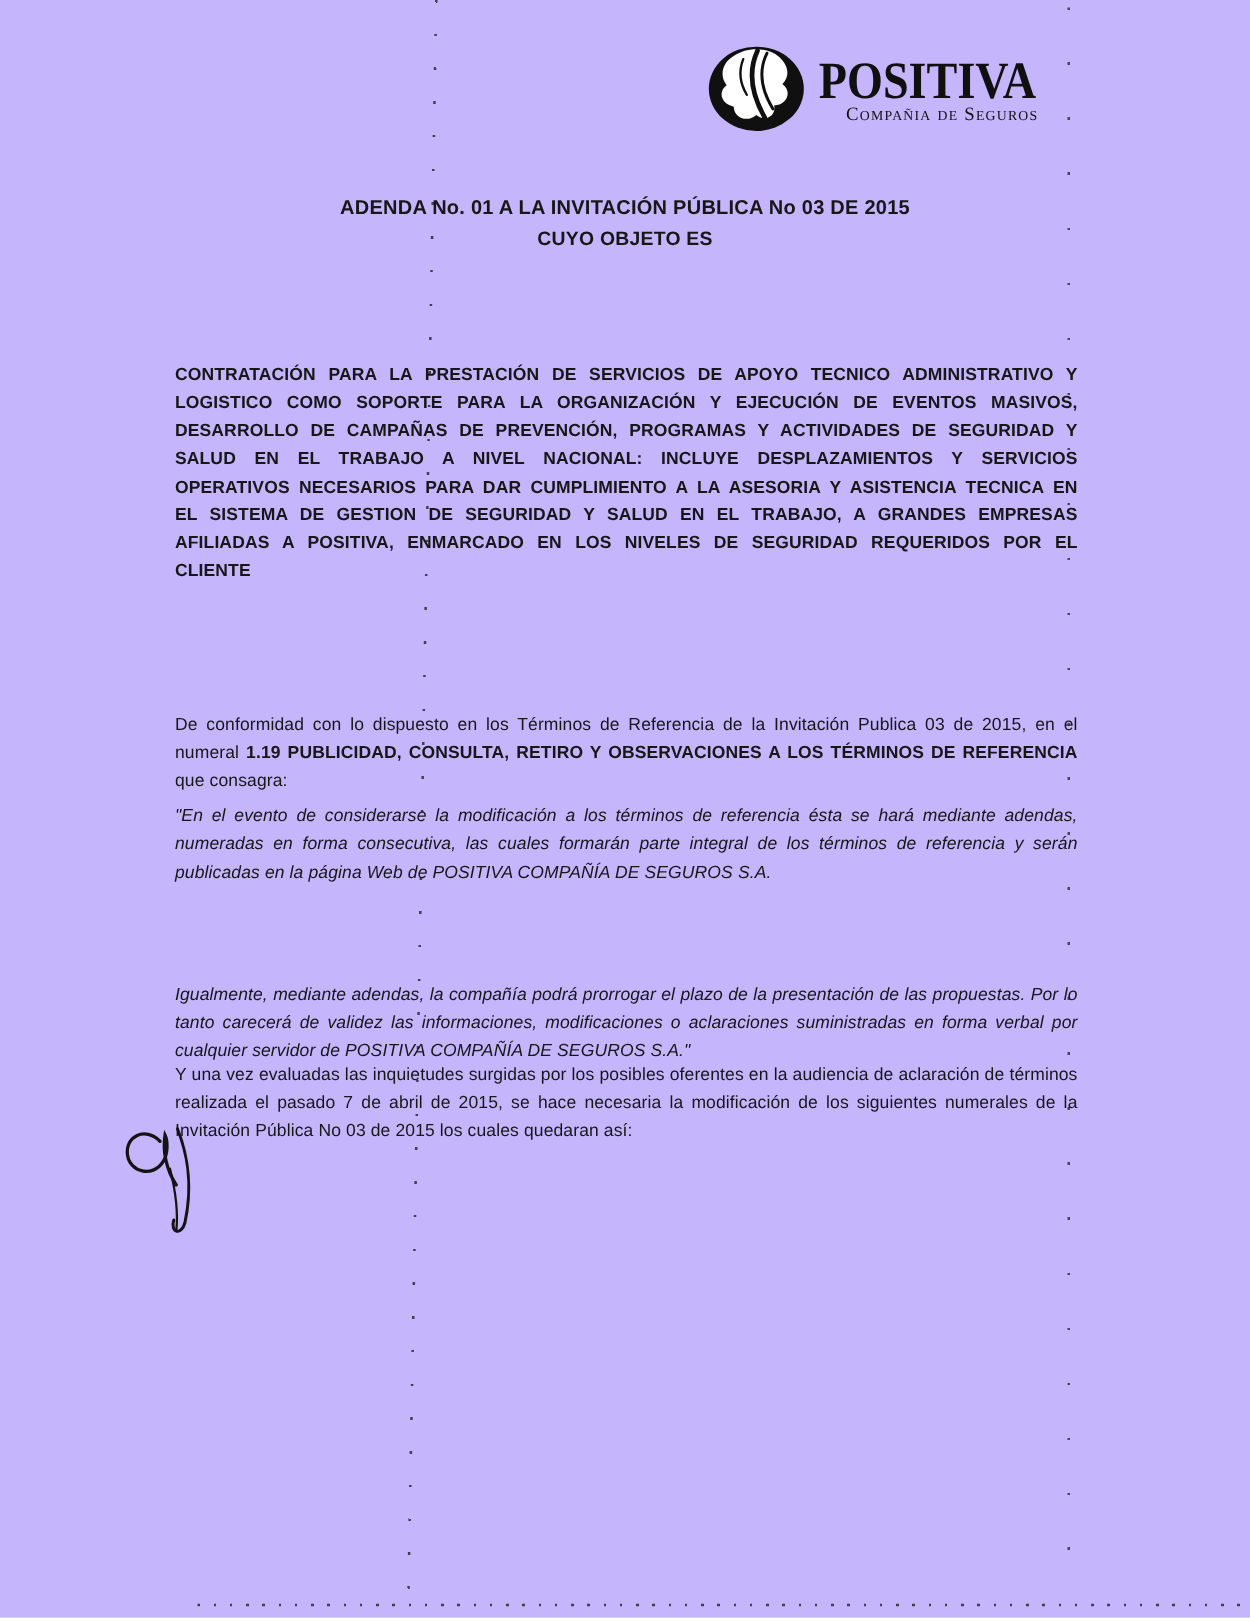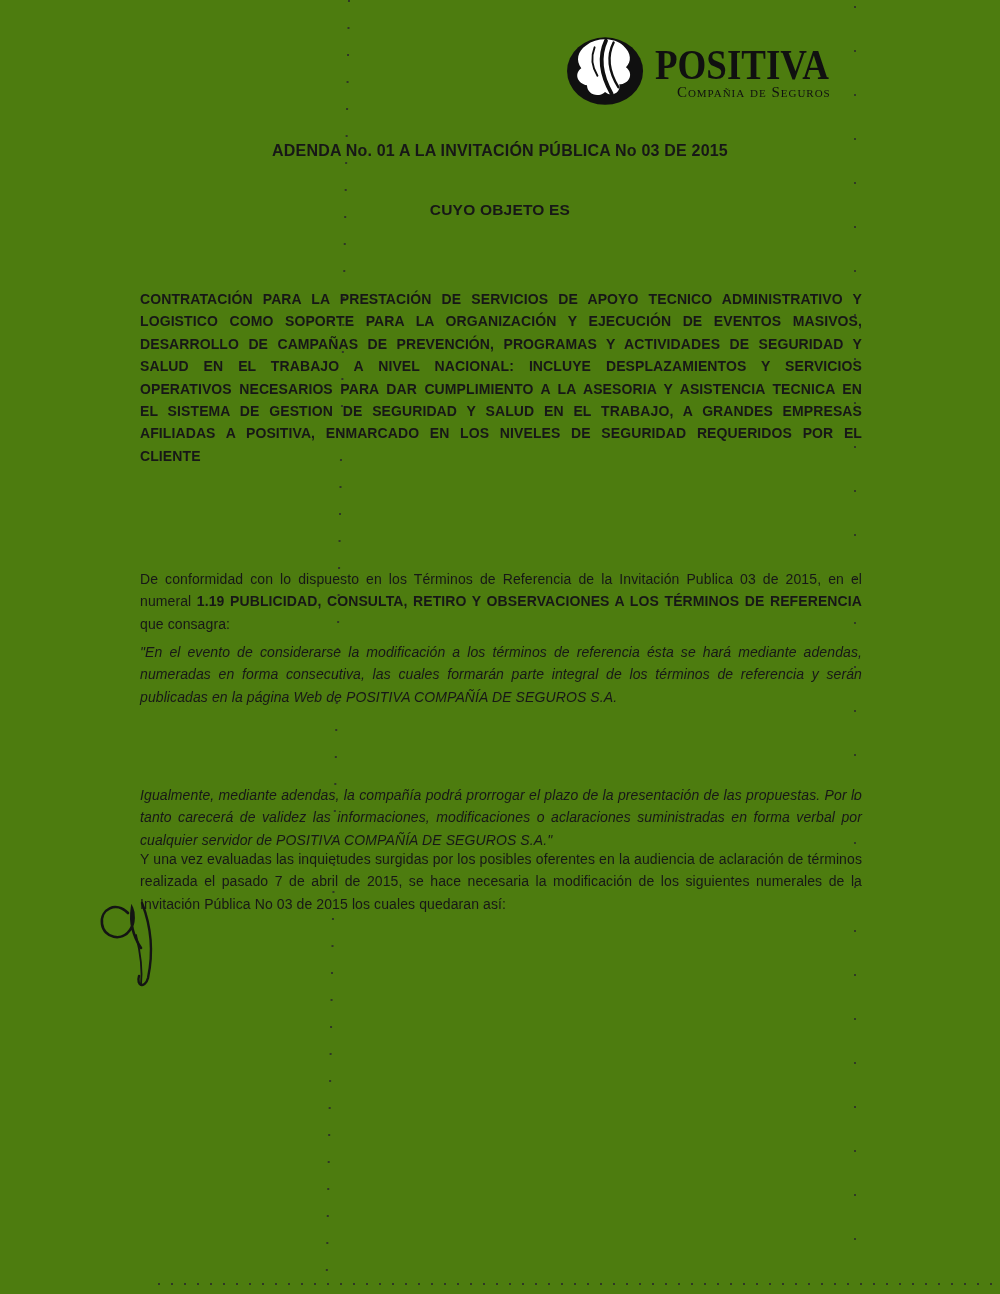--- a/index.html
+++ b/index.html
@@ -1,20 +1,20 @@
 <!DOCTYPE html>
 <html lang="es"><head>
 <meta charset="utf-8">
 <style>
   html,body{margin:0;padding:0;background:#e8e8e8;}
   .page{
     position:relative;
     width:1000px;height:1294px;
     margin:0 auto;
-    background:#4d7c0f;
+    background:#c4b5fd;
     overflow:hidden;
     font-family:"Liberation Sans",sans-serif;
     color:#171717;
   }
   
   .logo{position:absolute;top:34px;left:563px;display:flex;align-items:flex-start;}
   .logo-mark{width:86px;height:76px;flex:0 0 auto;}
   .logo-text{margin-left:6px;padding-top:12px;text-align:center;}
   .brand{
     font-family:"Liberation Serif",serif;
@@ -23,25 +23,25 @@
     white-space:nowrap;color:#101010;
   }
   .brand-sub{
     font-family:"Liberation Serif",serif;
     font-variant:small-caps;font-weight:400;
     font-size:15px;line-height:14px;letter-spacing:1px;
     margin-top:1px;color:#101010;white-space:nowrap;
   }
   
   .doc-title{
-    position:absolute;top:142px;left:0;width:1000px;margin:0;
+    position:absolute;top:158px;left:0;width:1000px;margin:0;
     text-align:center;font-size:16px;font-weight:700;letter-spacing:.2px;
   }
   .doc-subtitle{
-    position:absolute;top:201px;left:0;width:1000px;margin:0;
+    position:absolute;top:183px;left:0;width:1000px;margin:0;
     text-align:center;font-size:15.5px;font-weight:700;letter-spacing:.2px;
   }
   
   .para{
     position:absolute;left:140px;width:722px;margin:0;
     font-size:14px;line-height:22.4px;text-align:justify;letter-spacing:.1px;
   }
   .para.object{top:288px;font-weight:700;word-spacing:2px;}
   .para.ref{top:568px;}
   .para.quote{font-style:italic;}

